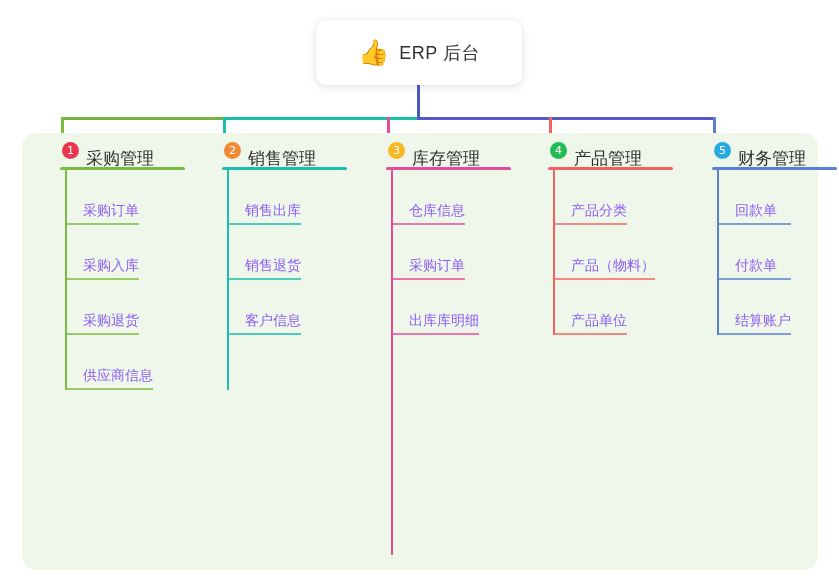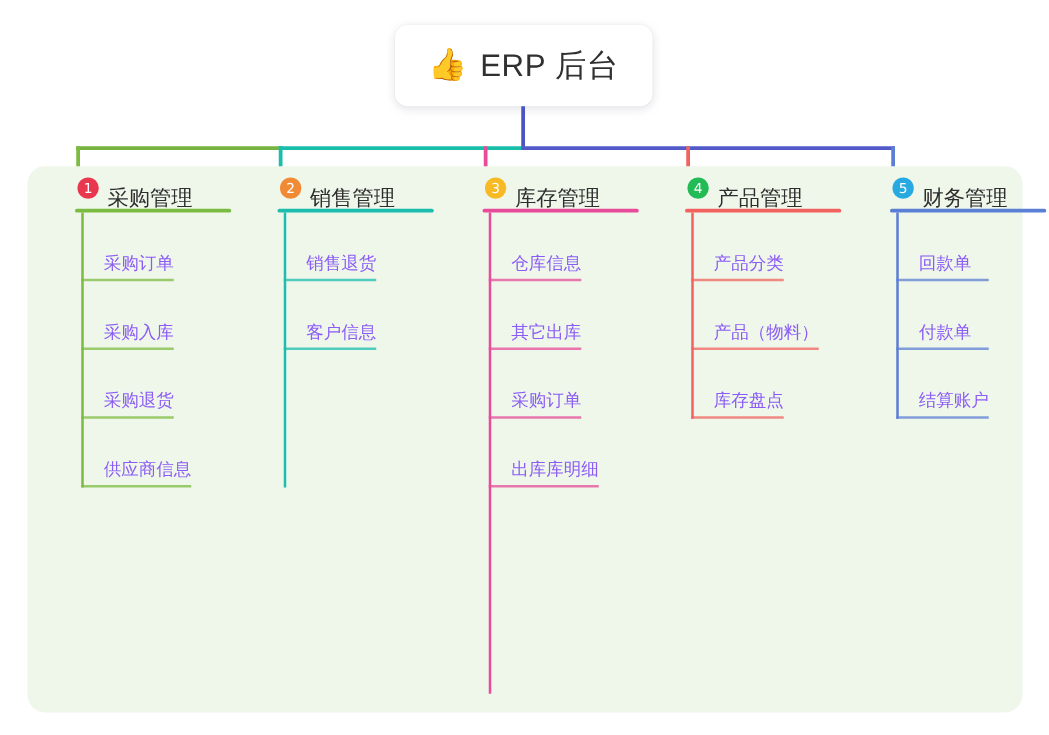--- a/index.html
+++ b/index.html
@@ -30,21 +30,21 @@
     align-items: center;
     justify-content: center;
     gap: 10px;
     box-sizing: border-box;
   }
   #root-card .thumb {
     font-size: 25px;
     line-height: 1;
   }
   #root-card .root-title {
-    font-size: 25px;
+    font-size: 18px;
     color: #303030;
     letter-spacing: 0.5px;
     white-space: nowrap;
   }
 
   
   .conn {
     position: absolute;
   }
 
@@ -179,20 +179,24 @@
     </div>
     <div class="column" style="left: 182px;">
       <div class="col-head">
         <span class="badge" style="background: rgb(240, 138, 53);">2</span>
         <span class="col-title">销售管理</span>
       </div>
       <div class="col-underline" style="background: rgb(28, 188, 174);"></div>
       <div class="items">
         <div class="stem" style="background: rgb(28, 188, 174); height: 220px;"></div>
         <div class="item">
+          <span class="item-label">销售出库</span>
+          <div class="item-underline" style="background: rgb(28, 188, 174); opacity: 0.75; width: 74px;"></div>
+        </div>
+        <div class="item">
           <span class="item-label">销售退货</span>
           <div class="item-underline" style="background: rgb(28, 188, 174); opacity: 0.75; width: 74px;"></div>
         </div>
         <div class="item">
           <span class="item-label">客户信息</span>
           <div class="item-underline" style="background: rgb(28, 188, 174); opacity: 0.75; width: 74px;"></div>
         </div>
       </div>
     </div>
     <div class="column" style="left: 346px;">
@@ -201,24 +205,20 @@
         <span class="col-title">库存管理</span>
       </div>
       <div class="col-underline" style="background: rgb(231, 75, 154);"></div>
       <div class="items">
         <div class="stem" style="background: rgb(231, 75, 154); height: 385px;"></div>
         <div class="item">
           <span class="item-label">仓库信息</span>
           <div class="item-underline" style="background: rgb(231, 75, 154); opacity: 0.75; width: 74px;"></div>
         </div>
         <div class="item">
-          <span class="item-label">其它出库</span>
-          <div class="item-underline" style="background: rgb(231, 75, 154); opacity: 0.75; width: 74px;"></div>
-        </div>
-        <div class="item">
           <span class="item-label">采购订单</span>
           <div class="item-underline" style="background: rgb(231, 75, 154); opacity: 0.75; width: 74px;"></div>
         </div>
         <div class="item">
           <span class="item-label">出库库明细</span>
           <div class="item-underline" style="background: rgb(231, 75, 154); opacity: 0.75; width: 88px;"></div>
         </div>
       </div>
     </div>
     <div class="column" style="left: 508px;">
@@ -231,21 +231,21 @@
         <div class="stem" style="background: rgb(242, 99, 95); height: 165px;"></div>
         <div class="item">
           <span class="item-label">产品分类</span>
           <div class="item-underline" style="background: rgb(242, 99, 95); opacity: 0.75; width: 74px;"></div>
         </div>
         <div class="item">
           <span class="item-label">产品（物料）</span>
           <div class="item-underline" style="background: rgb(242, 99, 95); opacity: 0.75; width: 102px;"></div>
         </div>
         <div class="item">
-          <span class="item-label">库存盘点</span>
+          <span class="item-label">产品单位</span>
           <div class="item-underline" style="background: rgb(242, 99, 95); opacity: 0.75; width: 74px;"></div>
         </div>
       </div>
     </div>
     <div class="column" style="left: 672px;">
       <div class="col-head">
         <span class="badge" style="background: rgb(39, 170, 225);">5</span>
         <span class="col-title">财务管理</span>
       </div>
       <div class="col-underline" style="background: rgb(91, 127, 212);"></div>

